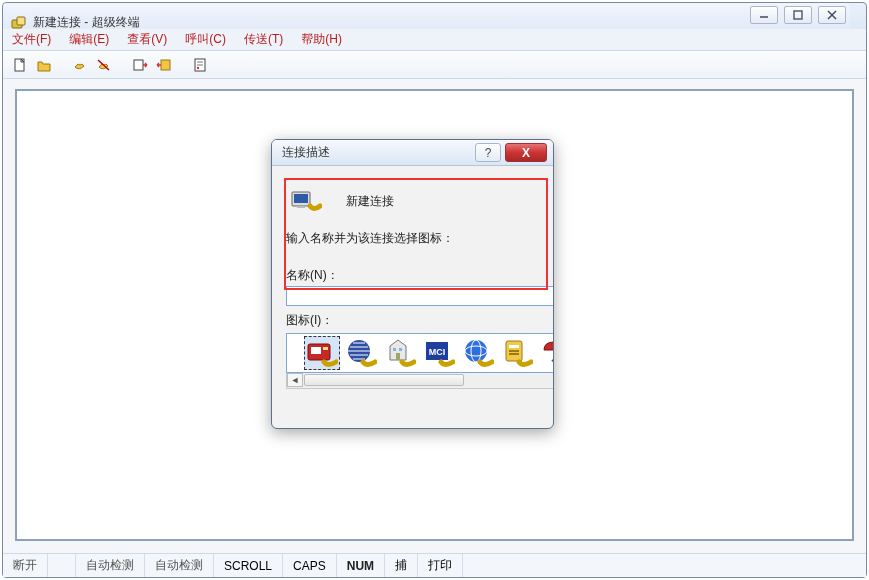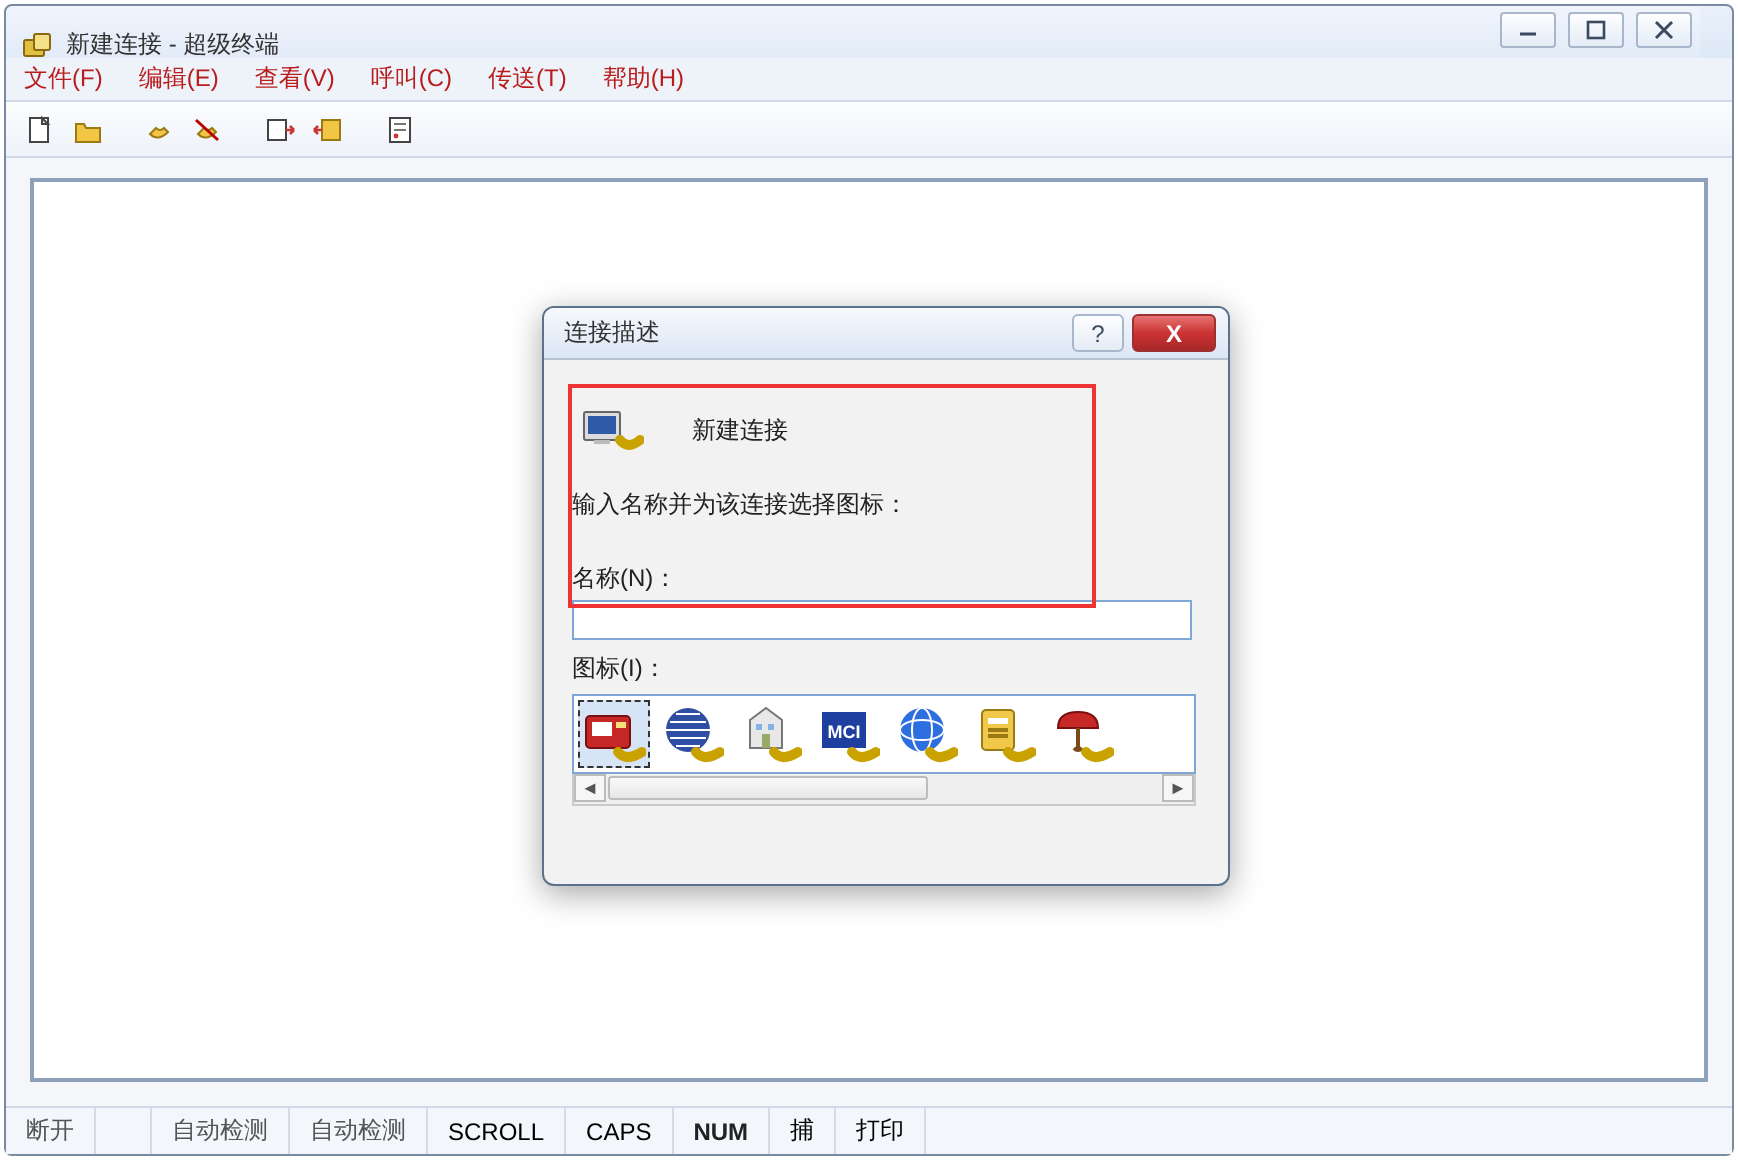--- a/index.html
+++ b/index.html
@@ -59,21 +59,21 @@
     background:#f3f6fa; border-top:1px solid #cfd8e6;
     display:flex; align-items:center; font-size:12px; color:#555;
   }
   .status-cell { padding:0 10px; height:100%; display:flex; align-items:center;
                  border-right:1px solid #d5dce7; }
   .status-cell.bold { color:#222; font-weight:600; }
   .status-cell.dim { color:#000000; }
 
   
   .dialog {
-    position:absolute; left:268px; top:150px; width:344px; height:290px;
+    position:absolute; left:268px; top:136px; width:283px; height:290px;
     border:1px solid #5b728e; border-radius:6px;
     background:#f2f2f2;
     box-shadow:0 4px 16px rgba(0,0,0,0.35);
     overflow:hidden;
   }
   .dlg-titlebar {
     height:26px;
     background:linear-gradient(#f6f9fd,#dbe6f5);
     border-bottom:1px solid #b8c4d6;
     display:flex; align-items:center; padding-left:10px;
@@ -99,21 +99,21 @@
   .dlg-text { margin-top:16px; }
   .dlg-label { margin-top:20px; }
   .dlg-input {
     width:310px; height:20px; border:1px solid #7ea7d8; background:#fff;
     margin-top:2px; padding:1px 4px; font-size:12px;
   }
   .dlg-icons-lbl { margin-top:6px; }
   .icon-strip {
     margin-top:4px; width:312px; height:40px;
     background:#fff; border:1px solid #7ea7d8;
-    display:flex; align-items:center; padding:2px; gap:3px; position:relative;
+    display:flex; align-items:center; padding:17px; gap:3px; position:relative;
   }
   .icon-cell { width:36px; height:34px; display:flex; align-items:center; justify-content:center;
                border:1px solid transparent; }
   .icon-cell.sel { border:1px dashed #333; background:#d6e4f5; }
   .dlg-scroll { margin-top:0; width:312px; height:16px; background:#efefef;
                 border:1px solid #c9c9c9; border-top:none; position:relative; }
   .sc-arrow { position:absolute; top:0; width:16px; height:14px; background:#f6f6f6;
               border:1px solid #bcbcbc; display:flex; align-items:center; justify-content:center;
               font-size:9px; color:#555;}
   .sc-arrow.left { left:0;} .sc-arrow.right { right:0;}

